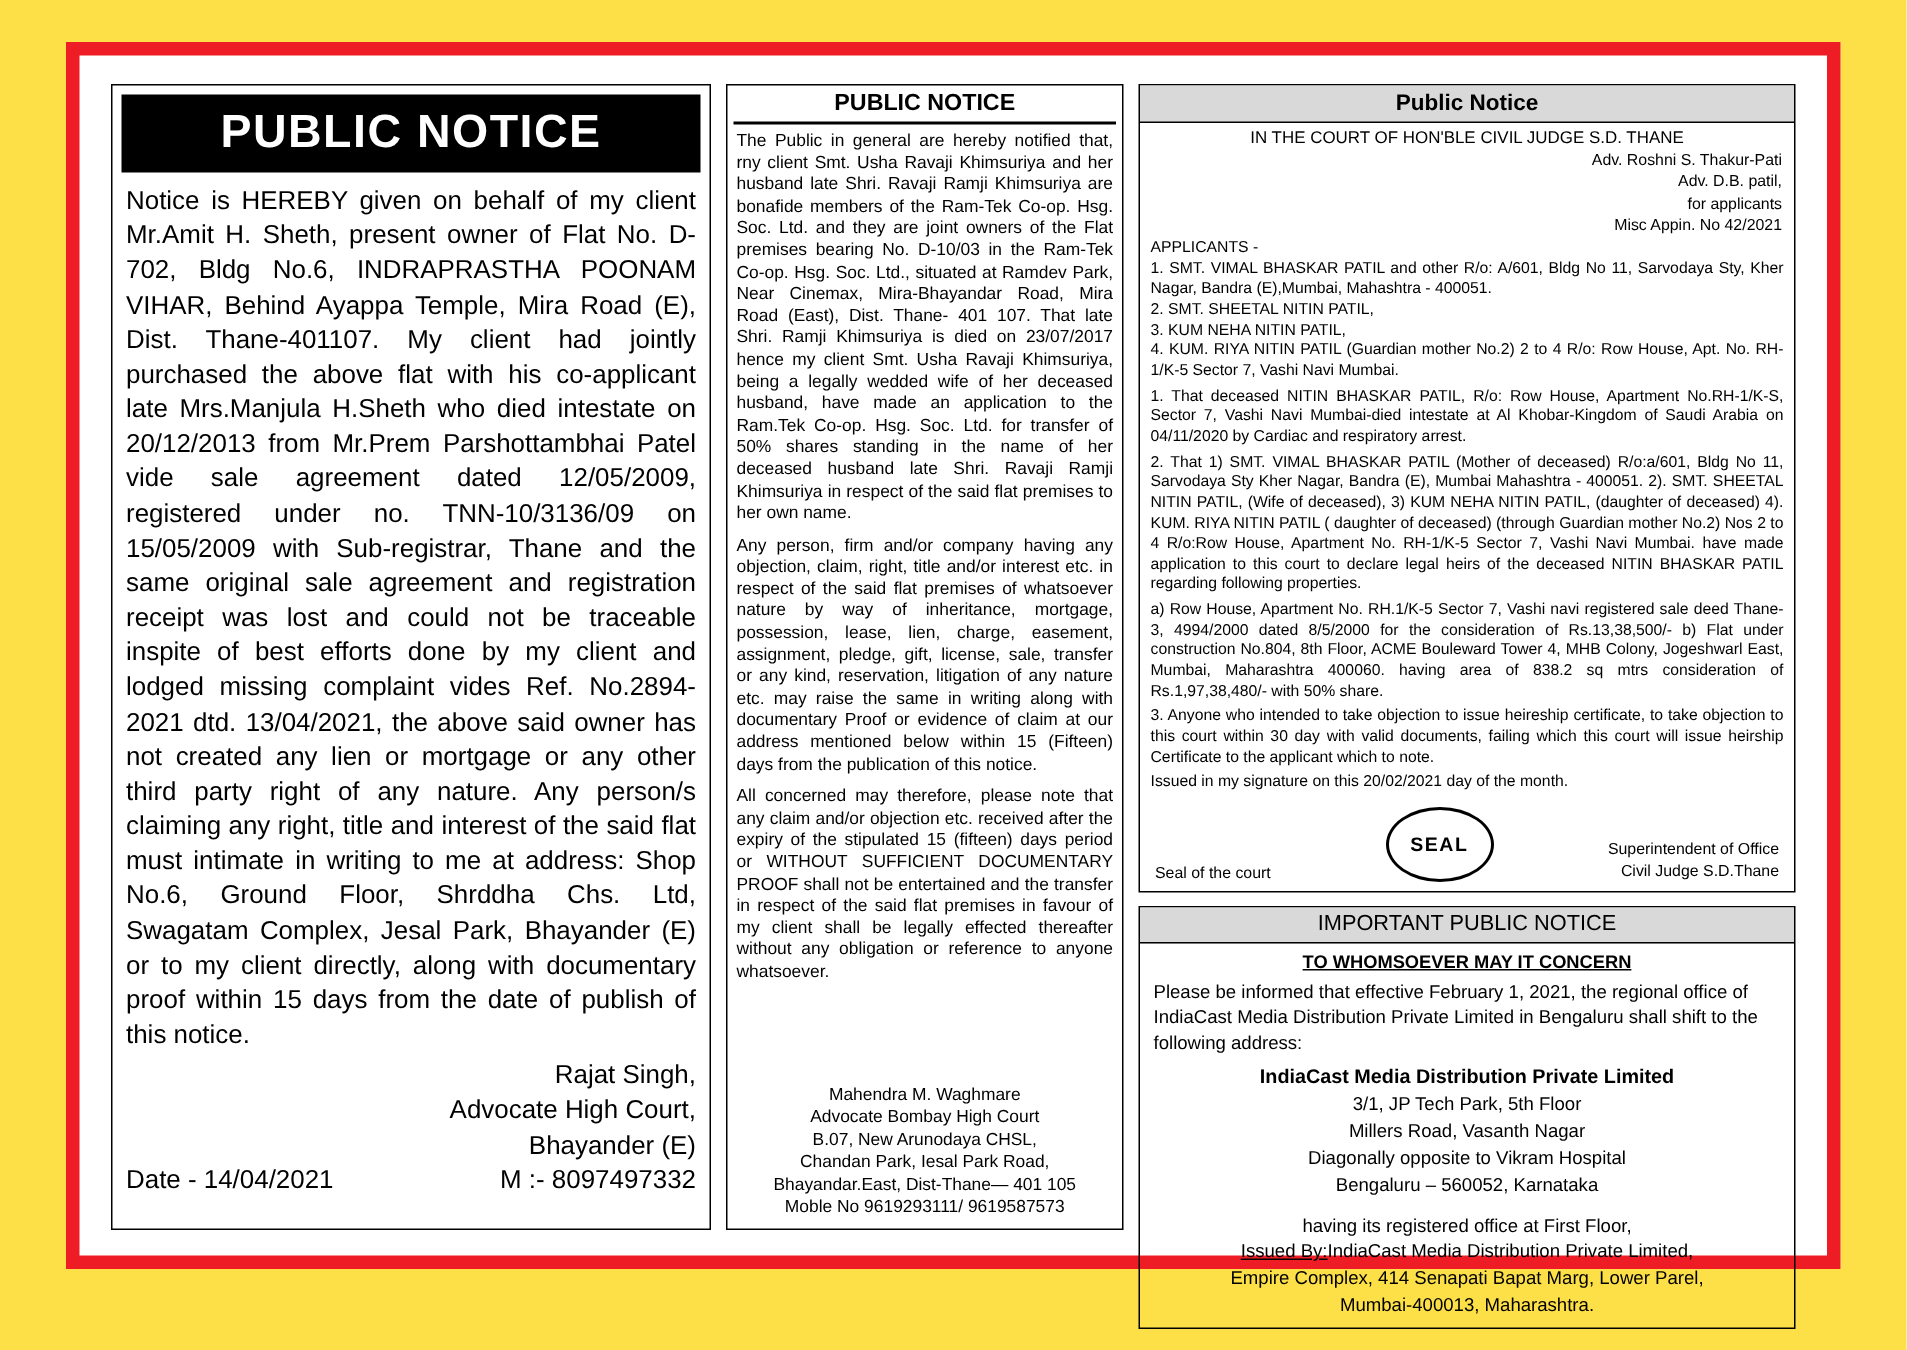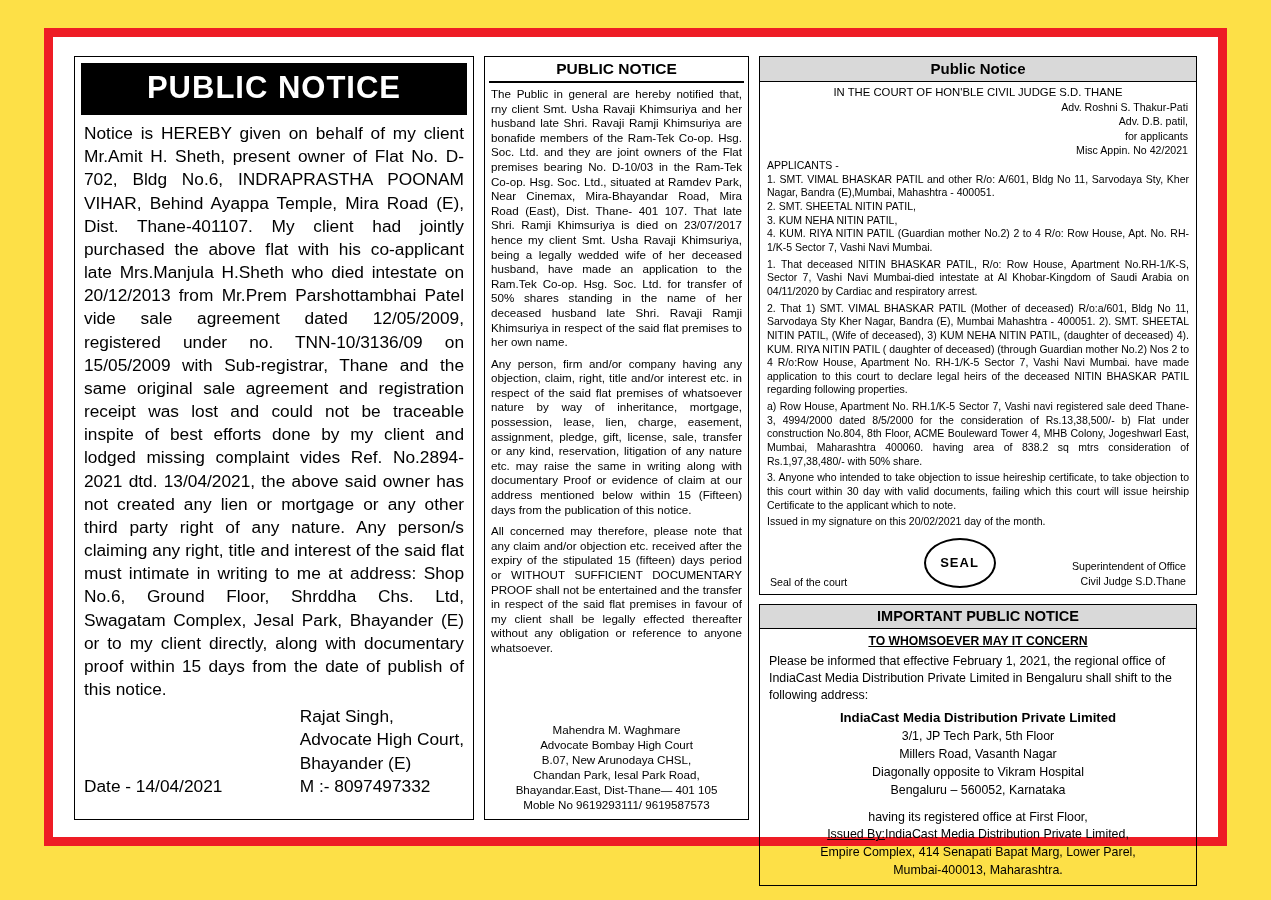--- a/index.html
+++ b/index.html
@@ -37,21 +37,21 @@
   }
   .body1{
     font-size:17.3px;line-height:1.34;text-align:justify;
     padding:0 5px;
     font-family:"Liberation Sans", sans-serif;
   }
   .sig1{
     margin-top:4px;padding:0 5px;font-size:17.3px;line-height:1.34;
     display:flex;justify-content:space-between;align-items:flex-end;
   }
-  .sig1 .right{text-align:left;}
+  .sig1 .right{text-align:right;}
   
   .col2{
     width:265px;border:1px solid #000;box-sizing:border-box;
     padding:3px 4px 5px 4px;display:flex;flex-direction:column;
   }
   .banner2{
     text-align:center;font-weight:bold;font-size:15.5px;
     border-bottom:2px solid #000;padding-bottom:3px;margin-bottom:4px;
   }
   .body2{
@@ -95,21 +95,21 @@
     display:flex;align-items:center;justify-content:center;
     font-size:13px;font-weight:bold;letter-spacing:1px;
   }
   .sealrow .rightcol{text-align:right;line-height:1.35;}
   .box3b{
     border:1px solid #000;box-sizing:border-box;flex:1;
     display:flex;flex-direction:column;padding-bottom:5px;
   }
   .banner3b{
     background:#d9d9d9;border-bottom:1px solid #000;
-    text-align:center;font-weight:bold;font-size:14.5px;padding:3px 0 4px 0;
+    text-align:center;font-weight:normal;font-size:14.5px;padding:3px 0 4px 0;
   }
   .whom{
     text-align:center;font-weight:bold;font-size:12.2px;
     text-decoration:underline;margin:5px 0 5px 0;
   }
   .imp-body{font-size:12.4px;line-height:1.36;padding:0 9px;text-align:left;}
   .imp-center{text-align:center;font-size:12.4px;line-height:1.45;margin-top:5px;}
   .imp-center .b{font-weight:bold;font-size:13.2px;}
   .issued{
     text-align:center;font-size:12.4px;line-height:1.45;margin-top:9px;

